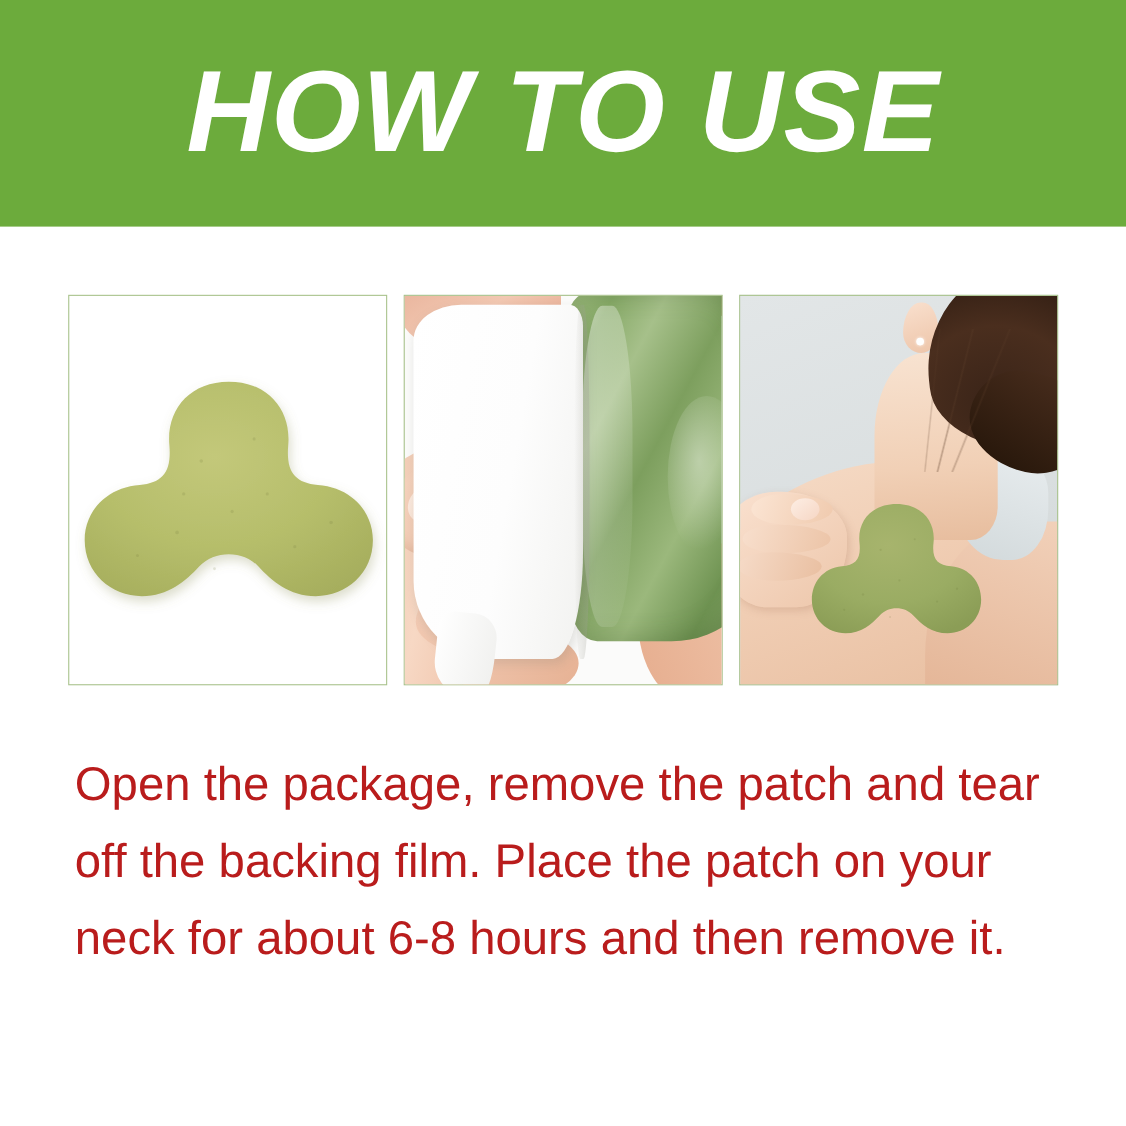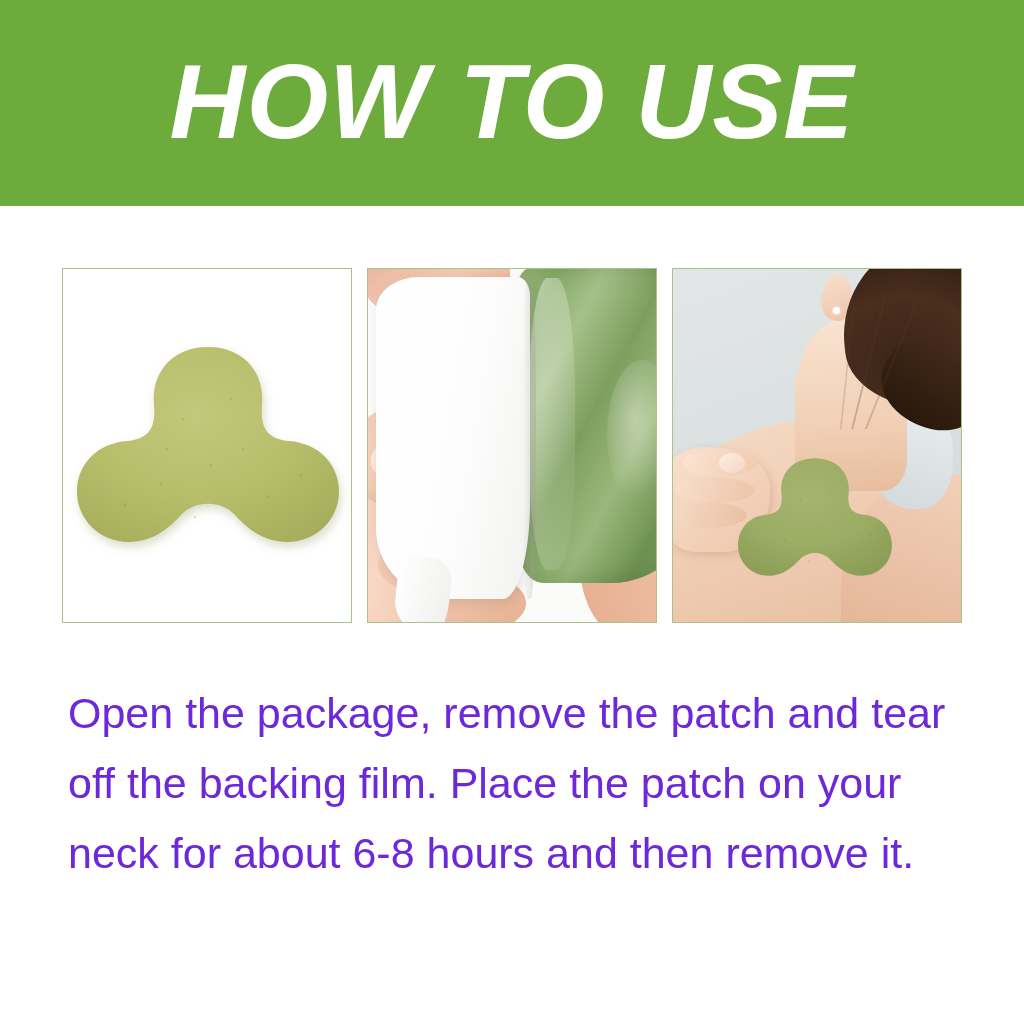--- a/index.html
+++ b/index.html
@@ -295,21 +295,21 @@
     position:absolute;
     left:62px; top:186px;
     width:160px; height:140px;
   }
 
   
   .instructions {
     position:absolute;
     left:68px; top:678px;
     width:900px;
-    color:#6d28d9;
+    color:#b91c1c;
     font-family:"Liberation Sans", sans-serif;
     font-size:43px;
     line-height:70px;
     font-weight:normal;
     letter-spacing:0px;
   }
 </style>
 </head>
 <body>
 

